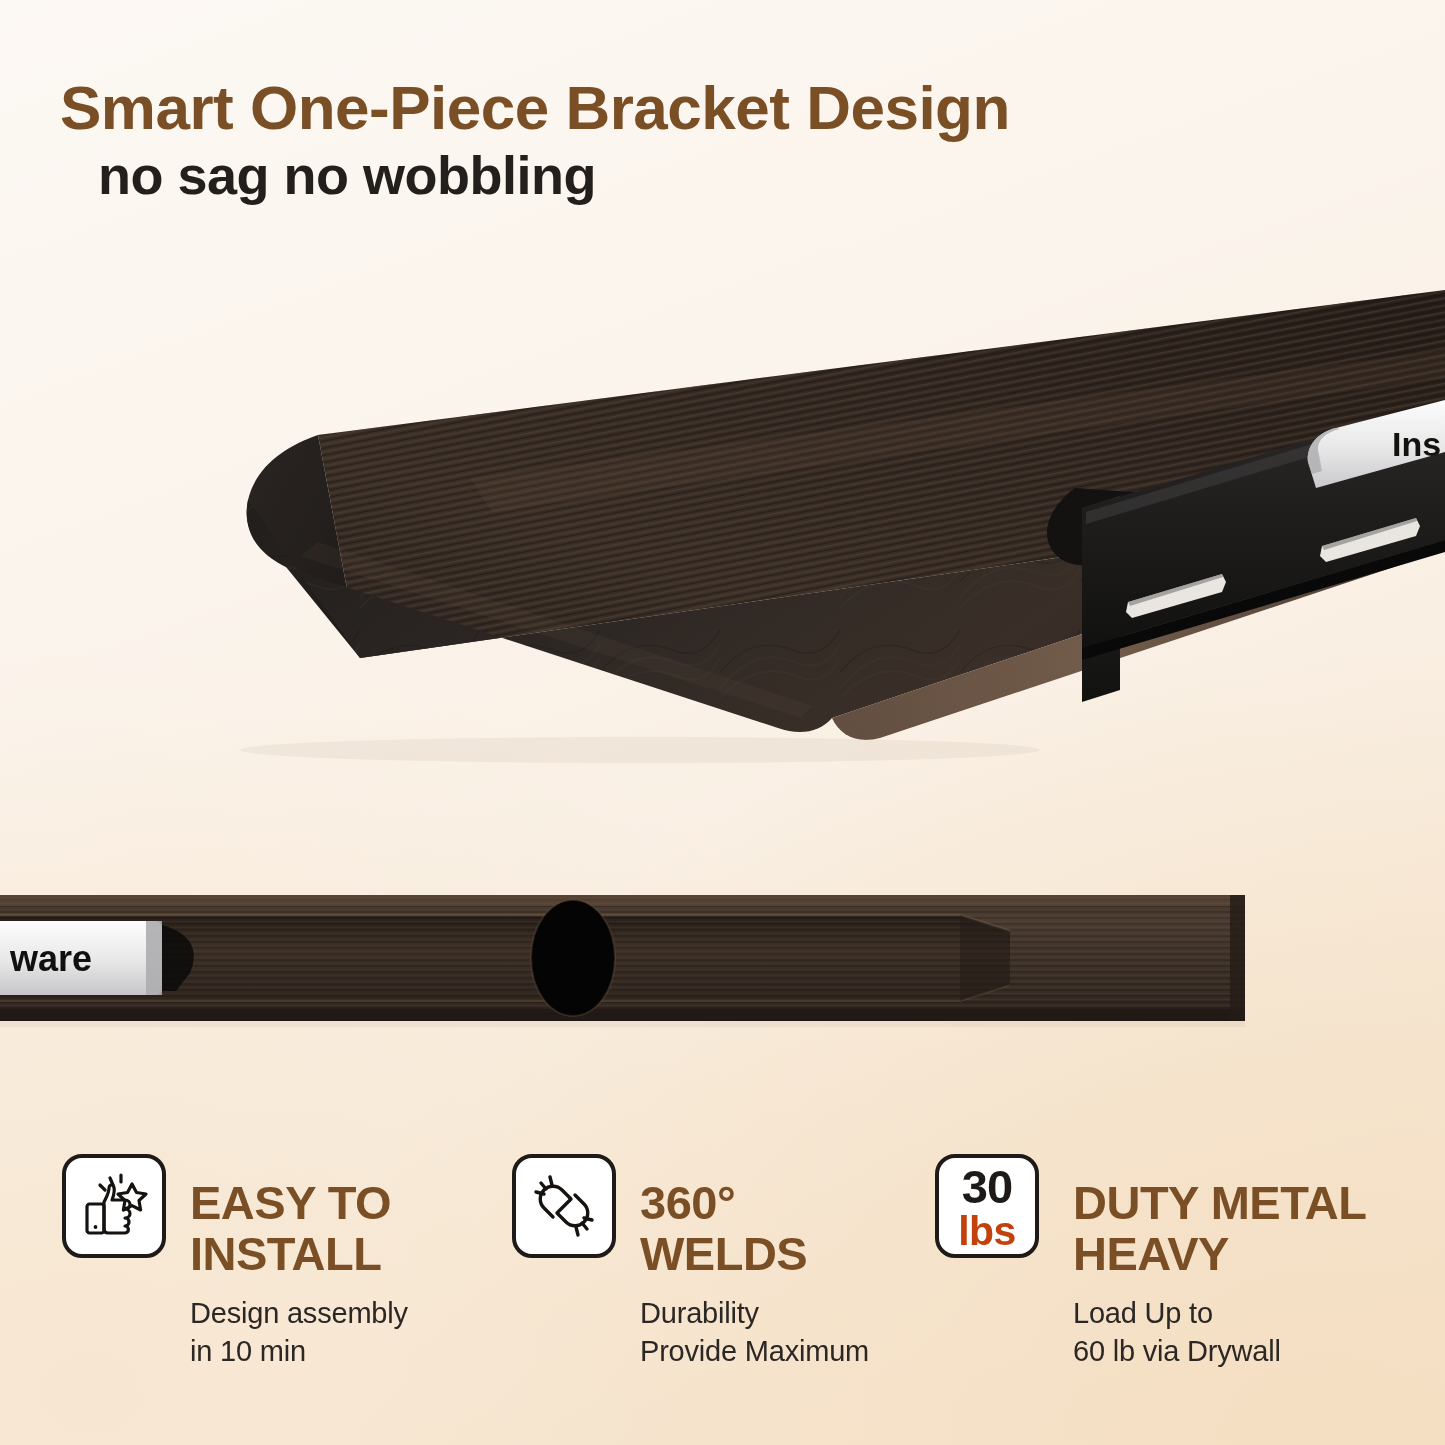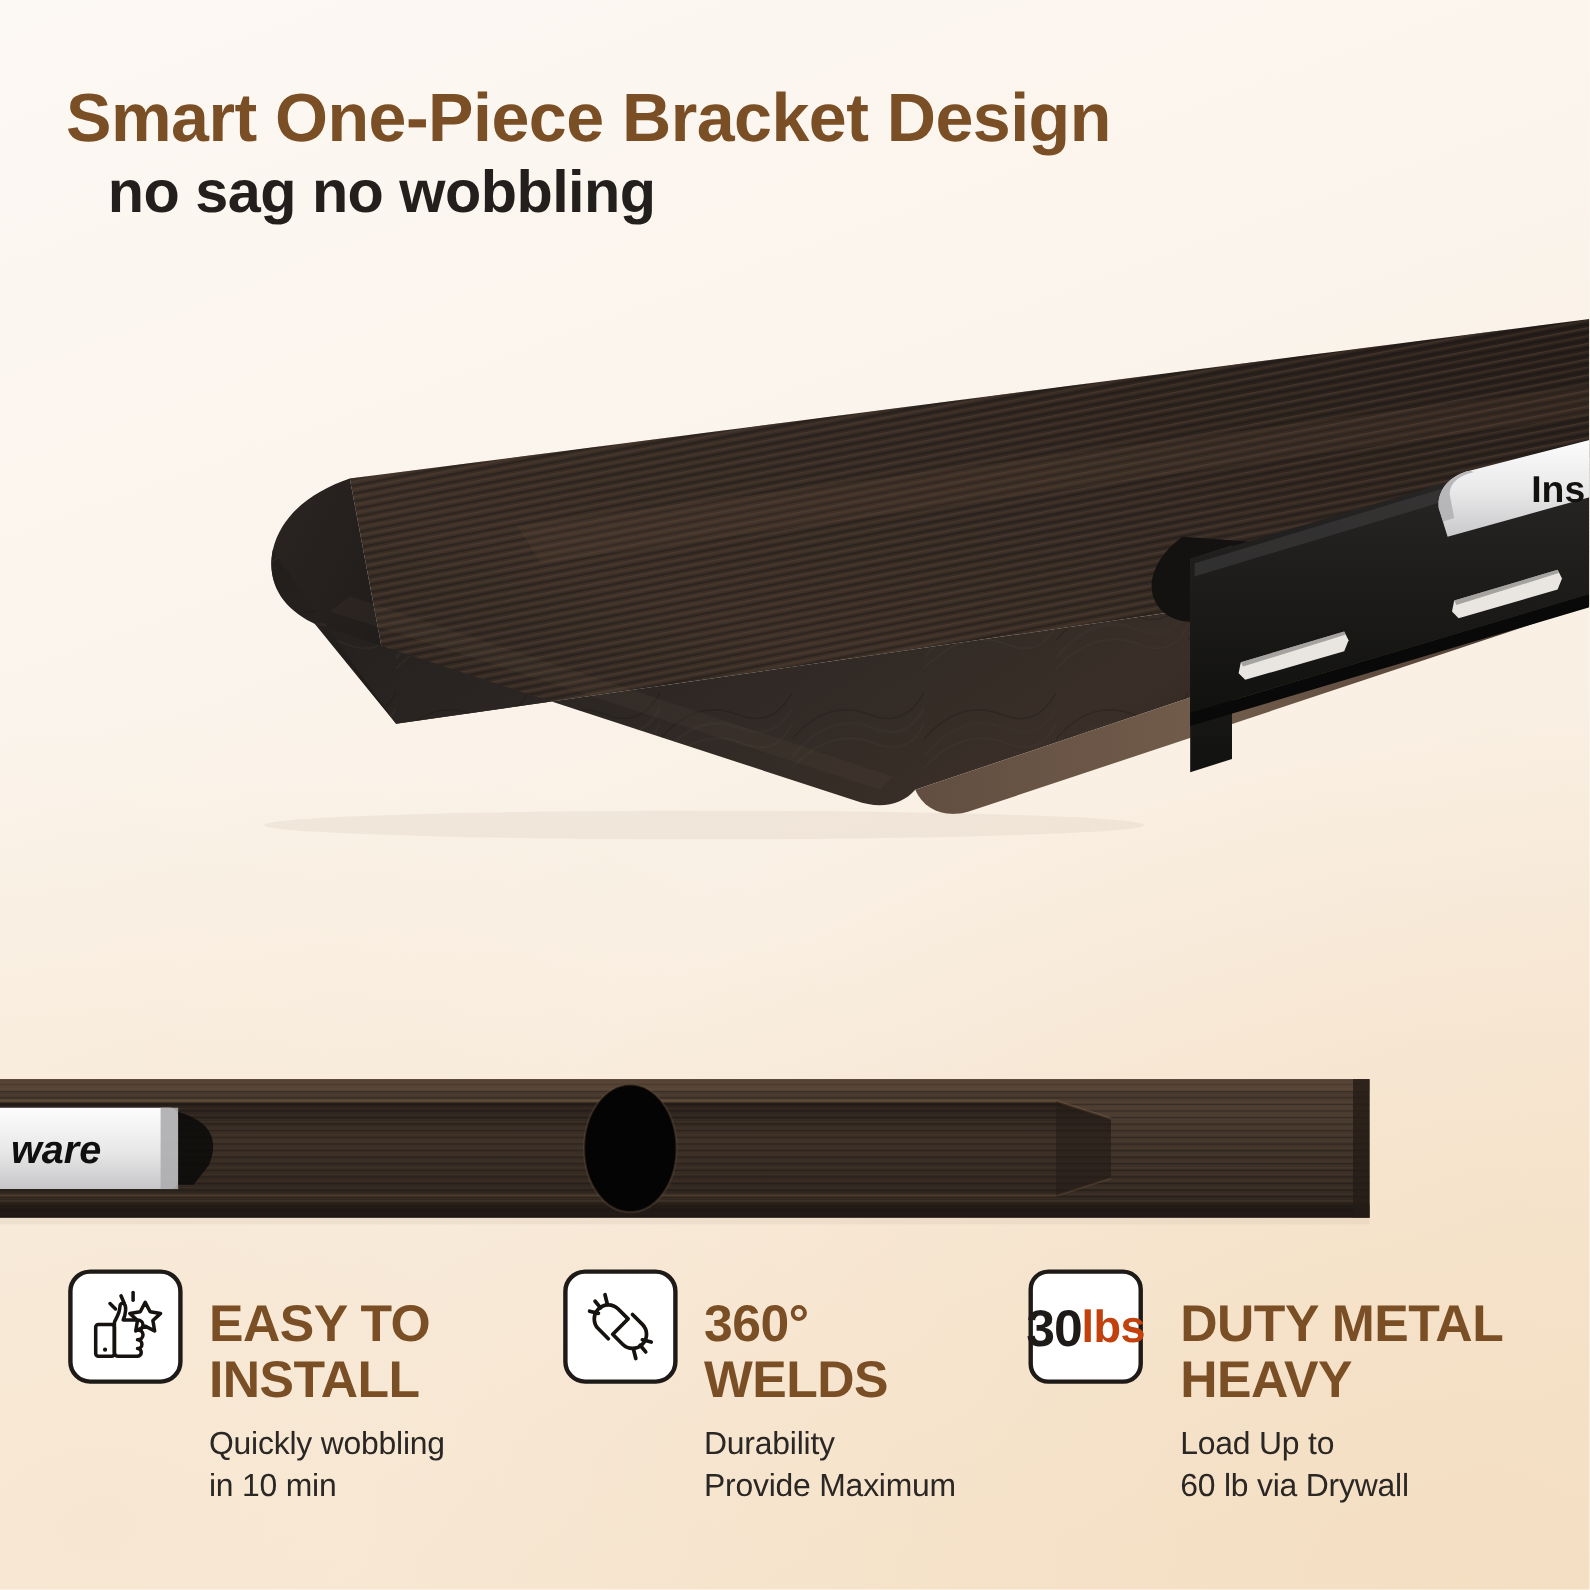--- a/index.html
+++ b/index.html
@@ -26,21 +26,21 @@
     position:absolute;left:98px;top:144px;
     font-size:54px;font-weight:bold;letter-spacing:-0.5px;
     color:#231F1C;white-space:nowrap;
   }
 
   
   .hero{position:absolute;left:0;top:250px;width:1285px;height:520px;}
   .hero svg{display:block;}
 
   
-  .lower{position:absolute;left:0;top:959px;width:1325px;height:175px;font-style:italic;}
+  .lower{position:absolute;left:0;top:873px;width:1325px;height:175px;}
   .lower svg{display:block;}
 
   
   .features{
     position:absolute;left:0;top:1150px;width:1445px;height:230px;
   }
   .feature{position:absolute;top:0;}
   .f1{left:62px;}
   .f2{left:512px;}
   .f3{left:935px;}
@@ -48,21 +48,21 @@
   .fbox{
     position:absolute;left:0;top:4px;
     width:104px;height:104px;
     border:4px solid #1D1A18;border-radius:20px;
     background:#FFFFFF;
     box-sizing:border-box;
     display:flex;align-items:center;justify-content:center;
   }
   .fbox svg{display:block;}
 
-  .lbsbox{line-height:1;border-radius:18px;}
+  .lbsbox{flex-direction:column;line-height:1;}
   .lbs-num{font-size:47px;font-weight:bold;color:#1D1A18;letter-spacing:-1px;margin-top:2px;}
   .lbs-unit{font-size:41px;font-weight:bold;color:#c2410c;letter-spacing:-0.5px;margin-top:1px;}
 
   .ftext{position:absolute;left:128px;top:0;white-space:nowrap;}
   .ftitle{
     font-size:47px;font-weight:bold;color:#7B4F26;
     letter-spacing:-0.5px;line-height:1.08;margin-top:28px;
   }
   .fdesc{
     margin-top:14px;
@@ -271,21 +271,21 @@
           <rect x="10" y="35" width="17" height="29" rx="2.6"></rect>
           <circle cx="18.5" cy="58" r="1.9" fill="#15120F" stroke="none"></circle>
         </svg>
       </div>
       <div class="ftext">
         <div class="ftitle">
           <div>EASY TO</div>
           <div>INSTALL</div>
         </div>
         <div class="fdesc">
-          <div>Quickly wobbling</div>
+          <div>Design assembly</div>
           <div>in 10 min</div>
         </div>
       </div>
     </div>
 
     <div class="feature f2">
       <div class="fbox">
         <svg width="72" height="72" viewBox="0 0 72 72" xmlns="http://www.w3.org/2000/svg" fill="none" stroke="#15120F" stroke-width="3.4" stroke-linecap="round" stroke-linejoin="round">
 
           <path d="M13,13 L18,19"></path>

